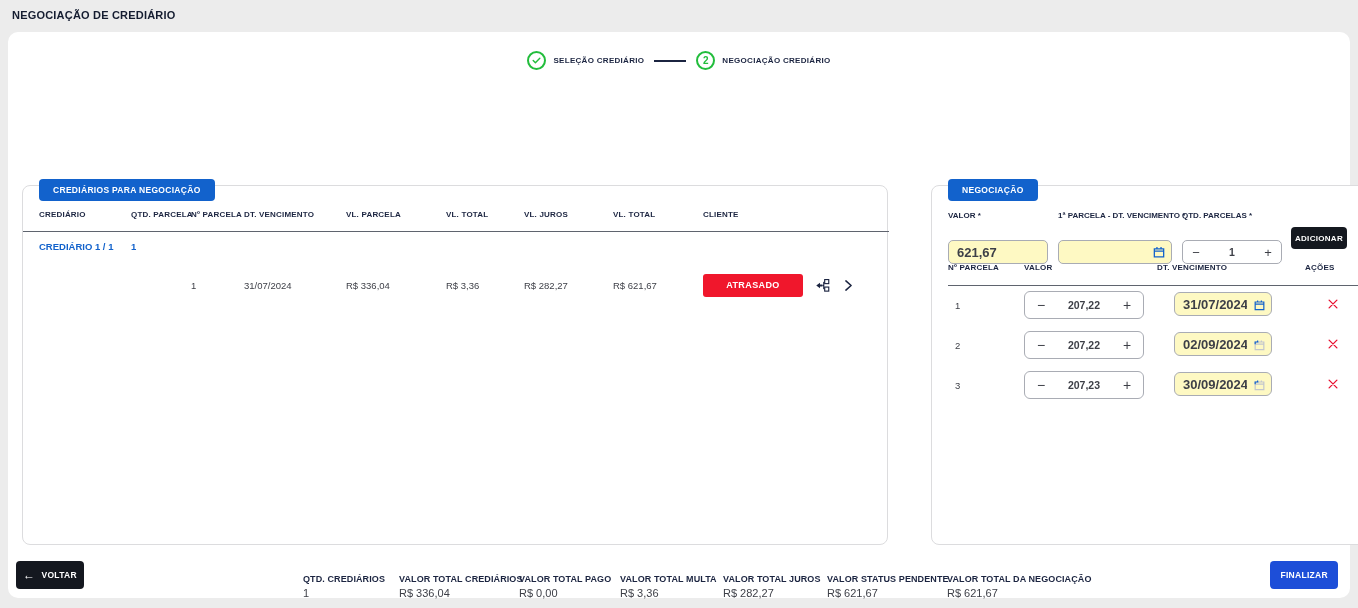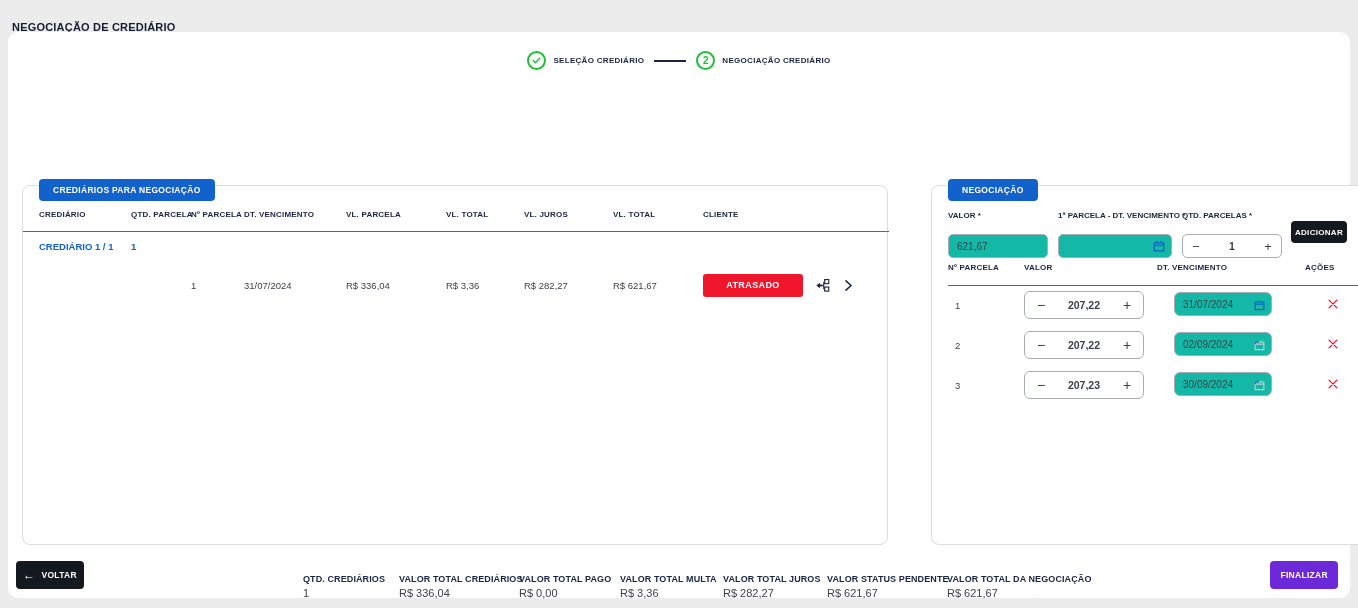--- a/index.html
+++ b/index.html
@@ -6,21 +6,21 @@
   html,body { width:1358px; height:608px; }
   body {
     background:#ececec;
     font-family:"Liberation Sans", sans-serif;
     color:#19213a;
     position:relative;
     overflow:hidden;
   }
   .page-title {
     position:absolute; left:12px; top:9px;
-    font-size:11px; font-weight:bold; letter-spacing:.2px; color:#141c30;margin-top:12px;
+    font-size:11px; font-weight:bold; letter-spacing:.2px; color:#141c30;
   }
   .main-card {
     position:absolute; left:8px; top:32px; width:1342px; height:566px;
     background:#fff; border-radius:10px;
   }
   
   .stepper { position:absolute; top:19px; left:0; right:0; display:flex; justify-content:center; align-items:center; }
   .step { display:flex; align-items:center; gap:7px; cursor:pointer; }
   .step-circle {
     width:19px; height:19px; border-radius:50%; border:2px solid #22bd3c;
@@ -57,28 +57,28 @@
     display:inline-block; width:100px; height:23px; line-height:23px; text-align:center;
     background:#f0172c; color:#fff; font-size:9px; font-weight:bold;
     letter-spacing:.4px; border-radius:3px;
   }
   .row-actions { display:flex; align-items:center; gap:13px; }
   .icon-btn { display:inline-flex; cursor:pointer; background:none; border:none; padding:0; }
   
   .right-panel { left:923px; top:153px; width:445px; height:360px; }
   .neg-form { position:absolute; top:25px; left:16px; right:16px; display:flex; }
   .fgroup { display:flex; flex-direction:column; }
-  .fgroup label { font-size:8px; font-weight:bold; color:#1b2440; white-space:nowrap; margin-bottom:14px; }
+  .fgroup label { font-size:8px; font-weight:bold; color:#1b2440; white-space:nowrap; margin-bottom:20px; }
   .fgroup.g1 { width:100px; margin-right:10px; }
   .fgroup.g2 { width:114px; margin-right:10px; }
   .fgroup.g3 { width:100px; margin-right:9px; }
   .tbox {
     height:24px; border:1px solid #a9acb4; border-radius:5px; width:100%;
-    font-family:"Liberation Sans", sans-serif; font-size:10px; font-weight:400;
-    color:#3d3f47; padding:0 8px; outline:none; background:#14b8a6;
+    font-family:"Liberation Sans", sans-serif; font-size:13px; font-weight:700;
+    color:#3d3f47; padding:0 8px; outline:none; background:#fef9c3;
   }
   .date-wrap { position:relative; }
   .date-wrap .tbox { padding-right:24px; }
   .cal-icon { position:absolute; right:6px; top:50%; transform:translateY(-50%); cursor:pointer; display:flex; }
   .stepbox {
     height:24px; border:1px solid #a9acb4; border-radius:5px;
     display:flex; align-items:center; background:#fff;
   }
   .stepbox .sbtn {
     width:26px; text-align:center; font-size:13px; color:#3d3f47; cursor:pointer;
@@ -107,21 +107,21 @@
   .footer-total { position:absolute; top:530px; }
   .footer-total .flabel { font-size:9px; font-weight:bold; color:#1b2440; letter-spacing:.1px; white-space:nowrap;margin-top:12px; }
   .footer-total .fvalue { font-size:11px; color:#3d3f47; margin-top:3px; }
   .voltar-btn {
     position:absolute; left:8px; top:529px; width:68px; height:28px;
     font-size:8.5px; display:flex; align-items:center; justify-content:center; gap:6px;
   }
   .voltar-btn .arr { font-size:12px; font-weight:normal; }
   .finalizar-btn {
     position:absolute; right:12px; top:529px; height:28px; padding:0 10px;
-    background:#6d28d9; color:#fff; border:none; border-radius:4px;
+    background:#1d4ed8; color:#fff; border:none; border-radius:4px;
     font-size:8.5px; font-weight:bold; letter-spacing:.3px; cursor:pointer;
     font-family:"Liberation Sans", sans-serif;
   }
 </style>
 </head>
 <body>
 
 <div class="page-title">NEGOCIAÇÃO DE CREDIÁRIO</div>
 
 <div class="main-card">

